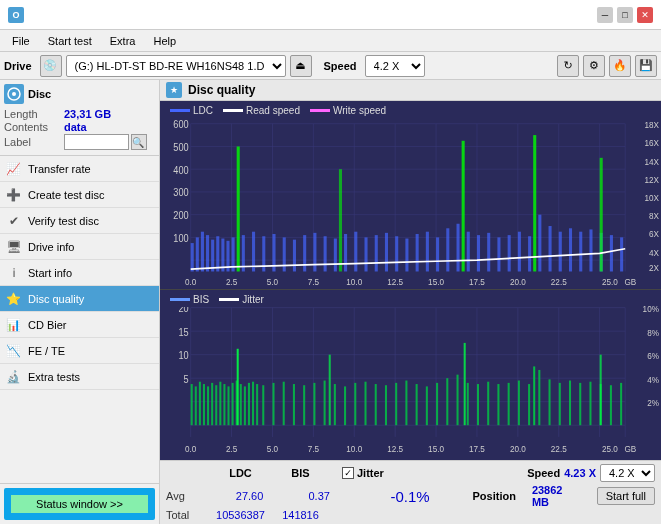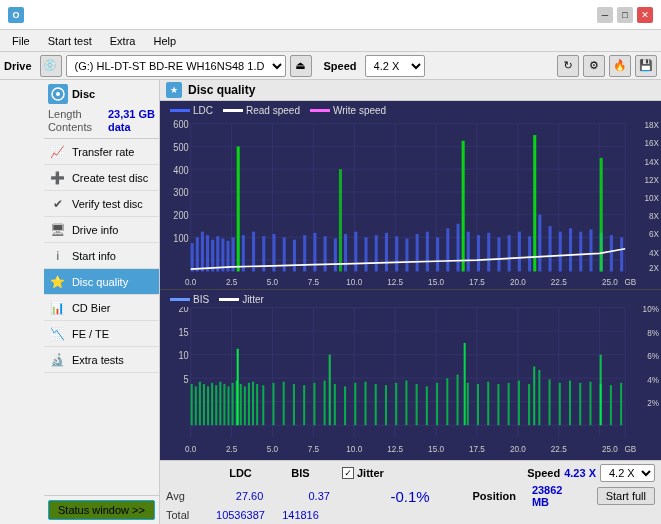--- a/index.html
+++ b/index.html
@@ -112,21 +112,20 @@
     }
 
     
     .left-panel {
       width: 160px;
       background: #f0f0f0;
       border-right: 1px solid #ccc;
       display: flex;
       flex-direction: column;
       height: 100%;
-      align-items: flex-end;
     }
 
     
     .disc-section {
       padding: 4px;
       border-bottom: 1px solid #ccc;
     }
     .disc-header {
       display: flex;
       align-items: center;
@@ -185,22 +184,22 @@
       width: 16px; height: 16px;
       display: flex; align-items: center; justify-content: center;
       font-size: 12px;
       color: #555;
     }
     .nav-label { font-size: 11px; }
 
     
     .status-btn {
       margin: 4px;
-      background: #4d7c0f;
-      border: 1px solid #0ea5e9;
+      background: #86efac;
+      border: 7px solid #0ea5e9;
       border-radius: 2px;
       padding: 3px 6px;
       font-size: 11px;
       cursor: pointer;
       text-align: center;
     }
 
     
     .right-panel {
       flex: 1;
@@ -367,20 +366,25 @@
             </div>
             <span class="disc-title">Disc</span>
           </div>
           <div class="disc-info-row">
             <span class="disc-info-label">Length</span>
             <span class="disc-info-value">23,31 GB</span>
           </div>
           <div class="disc-info-row">
             <span class="disc-info-label">Contents</span>
             <span class="disc-info-value data">data</span>
+          </div>
+          <div class="disc-info-row">
+            <span class="disc-info-label">Label</span>
+            <input class="label-input" type="text" value="" style="">
+            <div class="label-btn">🔍</div>
           </div>
         </div>
 
         <div class="nav-section">
           <div class="nav-item">
             <div class="nav-icon-shape">📈</div>
             <span class="nav-label">Transfer rate</span>
           </div>
           <div class="nav-item">
             <div class="nav-icon-shape">➕</div>

